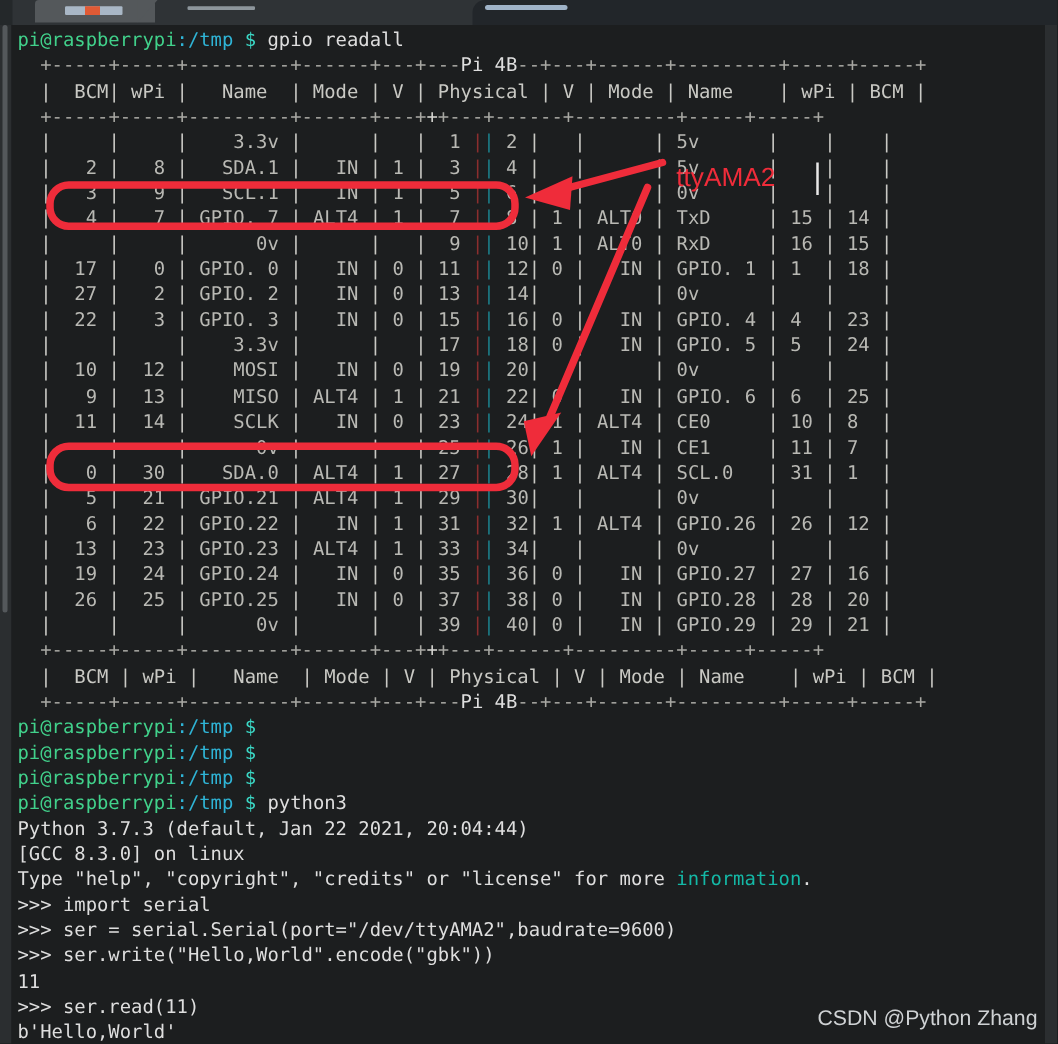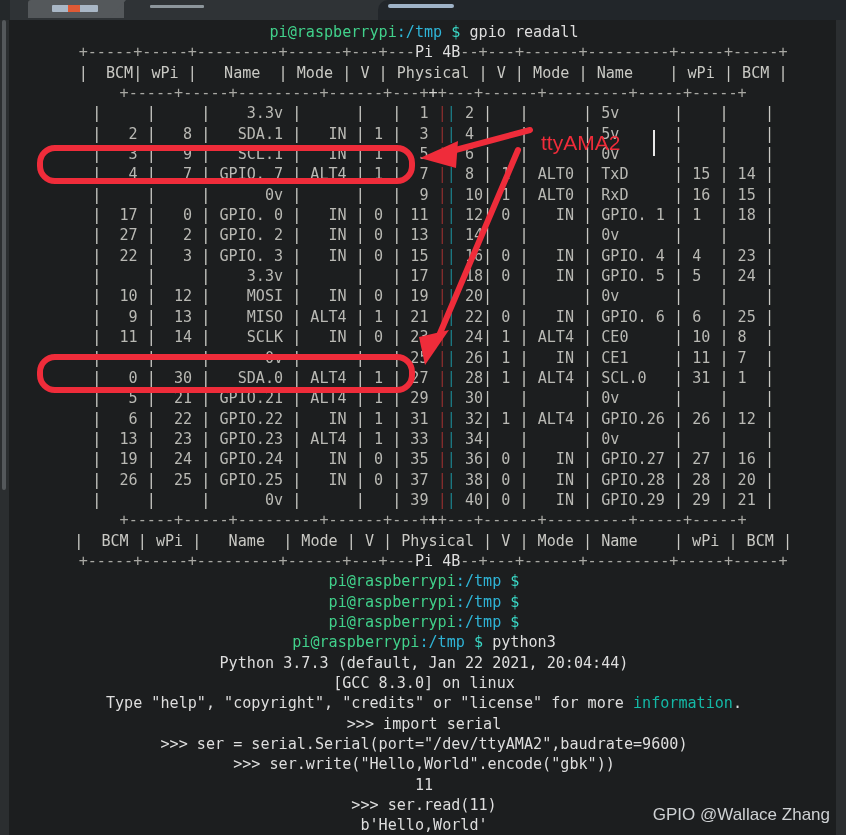--- a/index.html
+++ b/index.html
@@ -68,21 +68,20 @@
     width: 66px; height: 4px;
     background: #9fb3c8;
     border-radius: 2px;
   }
 
   
   .term-frame {
     position: absolute; left: 0; top: 20px;
     width: 846px; height: 815px;
     background: #1c1e1f;
-    text-align: center;
   }
   .term-gutter {
     position: absolute; left: 0; top: 0;
     width: 9px; height: 815px;
     background: #2b2e30;
   }
   .term-gutter-bar {
     position: absolute; left: 2px; top: 0;
     width: 4px; height: 470px;
     background: #54585b;
@@ -184,14 +183,14 @@
 
     <g>
       <line x1="518" y1="150" x2="438" y2="338" stroke="#ef2c3a" stroke-width="6" stroke-linecap="round"></line>
       <polygon points="425,365 449,330 419,337" fill="#ef2c3a"></polygon>
     </g>
   </svg>
 
   <div class="anno-label">ttyAMA2</div>
   <div class="anno-caret"></div>
 
-  <div class="watermark">GPIO @Wallace Zhang</div>
+  <div class="watermark">CSDN @Python Zhang</div>
 </div>
 
 </body></html>

